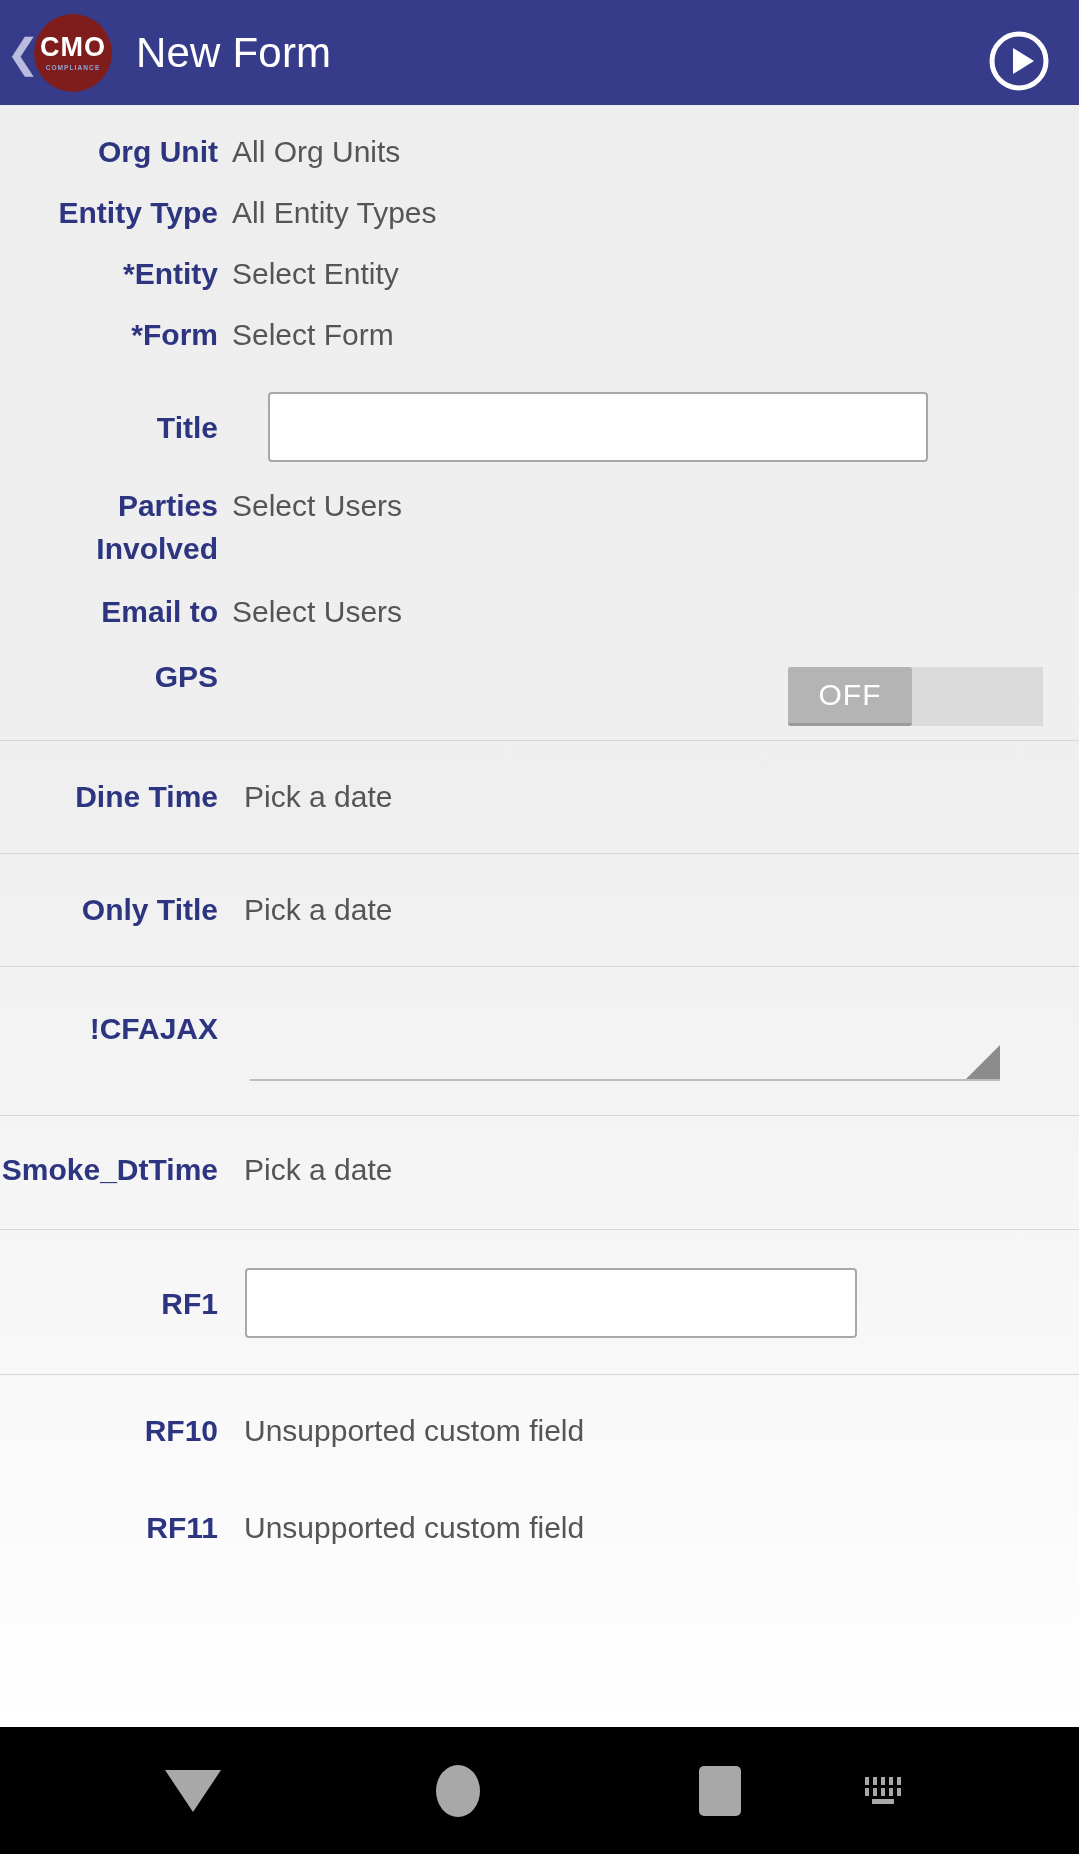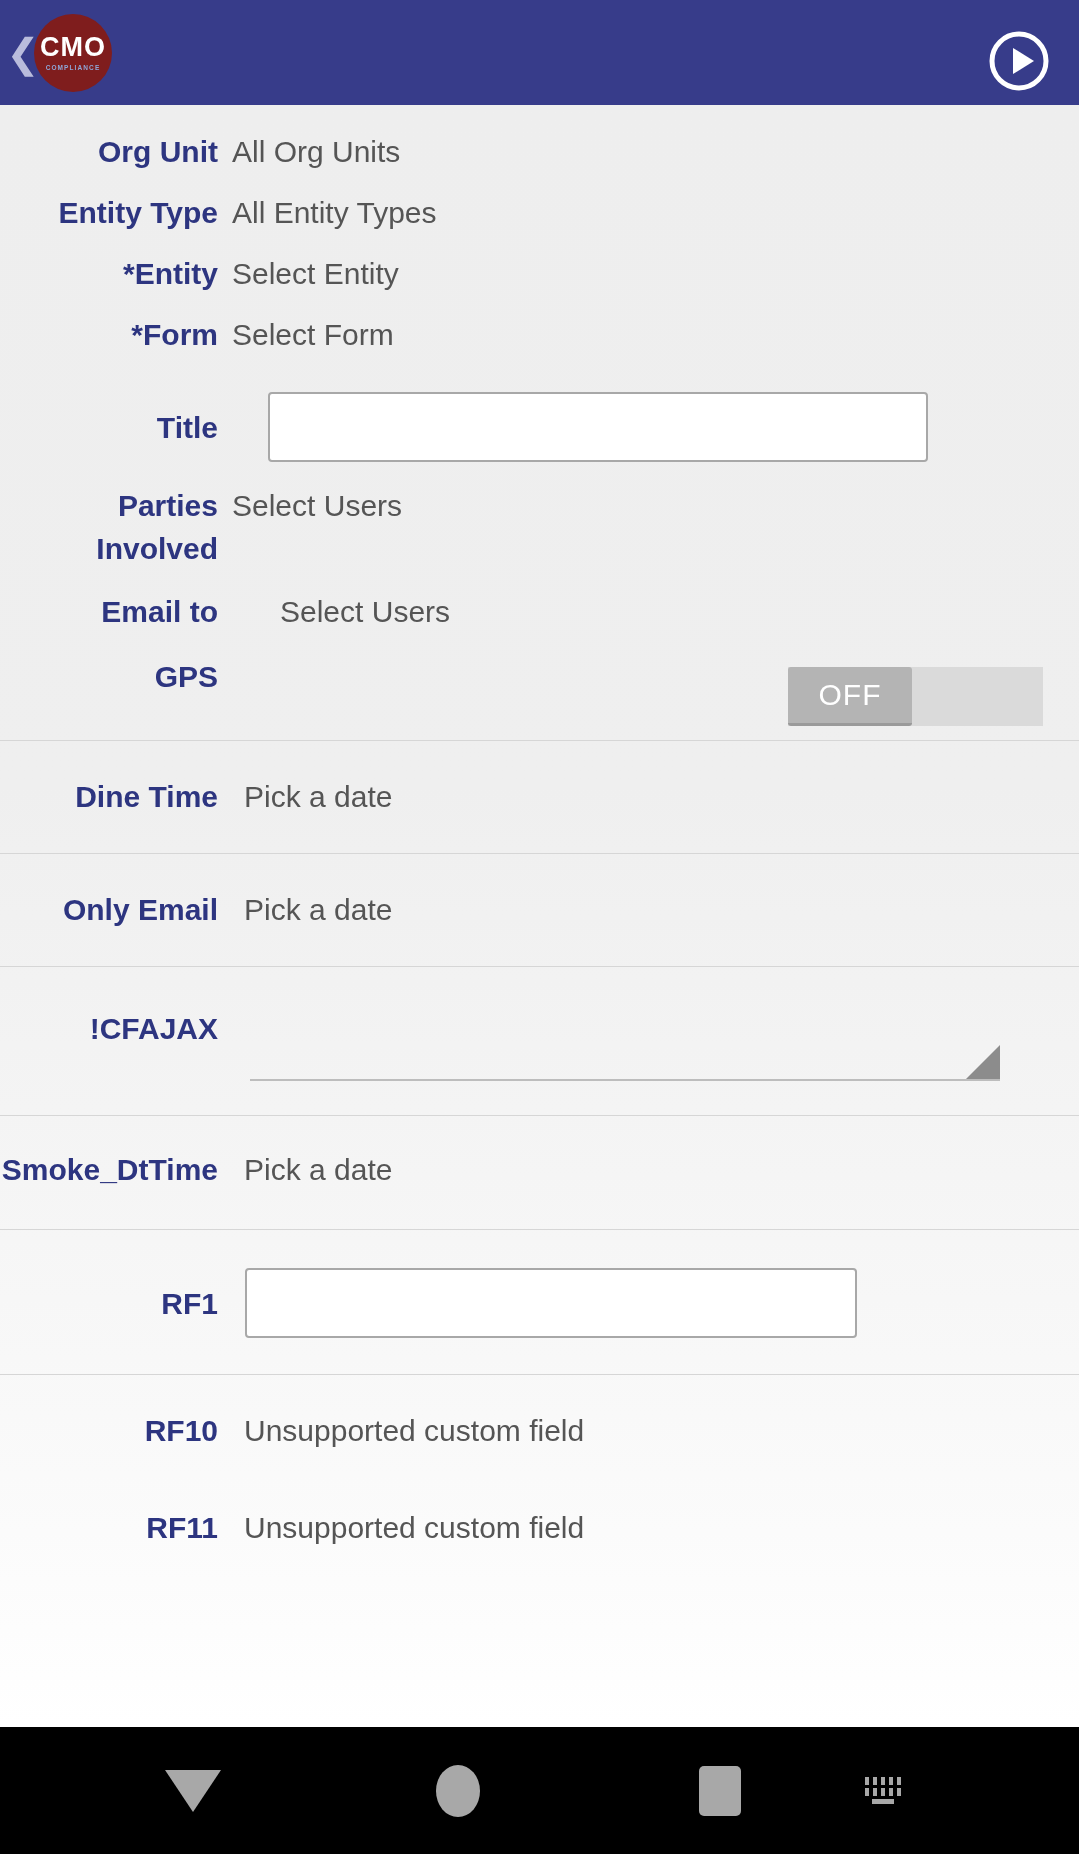--- a/index.html
+++ b/index.html
@@ -150,20 +150,21 @@
 <body>
 
 <div id="screen">
 
   <div class="appbar">
     <div class="back-chevron">❮</div>
     <div class="logo">
       <div class="logo-main">CMO</div>
       <div class="logo-sub">COMPLIANCE</div>
     </div>
+    <div class="appbar-title">New Form</div>
     <div class="submit-btn">
       <svg width="62" height="62" viewBox="0 0 62 62">
         <circle cx="31" cy="31" r="27" fill="none" stroke="#ffffff" stroke-width="5"></circle>
         <polygon points="25,18 46,31 25,44" fill="#ffffff"></polygon>
       </svg>
     </div>
   </div>
 
   <div class="form">
 
@@ -190,21 +191,21 @@
     <div class="row" style="margin-top:36px; align-items:center;">
       <div class="lbl">Title</div>
       <input class="textbox" type="text" style="width: 660px; margin-left: 50px;" value="">
     </div>
 
     <div class="row" style="margin-top:22px;">
       <div class="lbl" style="word-break:normal;">Parties Involved</div>
       <div class="val">Select Users</div>
     </div>
 
-    <div class="row" style="margin-top:20px;gap:48px;">
+    <div class="row" style="margin-top:20px;">
       <div class="lbl">Email to</div>
       <div class="val">Select Users</div>
     </div>
 
     <div class="row" style="margin-top:22px; height:85px;">
       <div class="lbl">GPS</div>
       <div class="toggle-track">
         <div class="toggle-thumb">OFF</div>
       </div>
     </div>
@@ -212,21 +213,21 @@
     <div class="sep"></div>
 
     <div class="row" style="margin-top:34px;">
       <div class="lbl">Dine Time</div>
       <div class="val indent">Pick a date</div>
     </div>
 
     <div class="sep" style="margin-top:35px;"></div>
 
     <div class="row" style="margin-top:34px;">
-      <div class="lbl">Only Email</div>
+      <div class="lbl">Only Title</div>
       <div class="val indent">Pick a date</div>
     </div>
 
     <div class="sep" style="margin-top:35px;"></div>
 
     <div class="row" style="margin-top:40px;">
       <div class="lbl">!CFAJAX</div>
       <div class="spinner" style="width:750px; margin-left:32px; margin-top:32px;">
         <div class="spinner-line"></div>
         <div class="spinner-arrow"></div>

